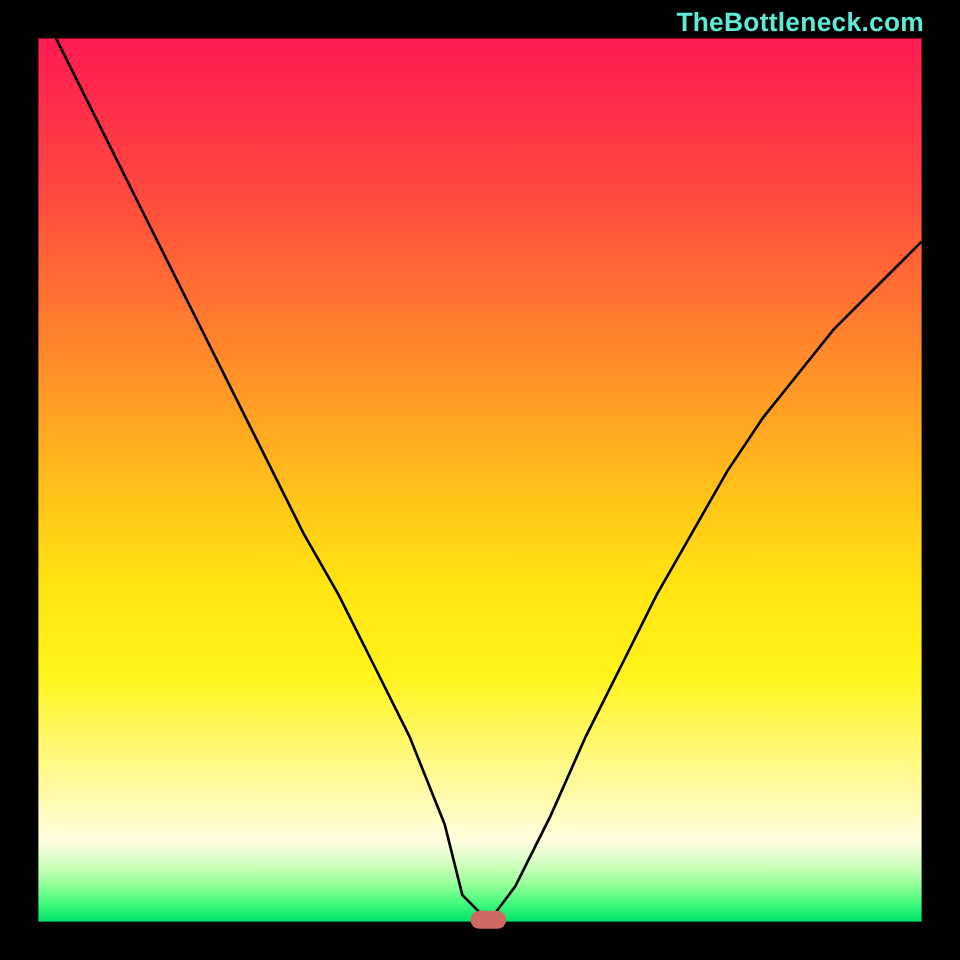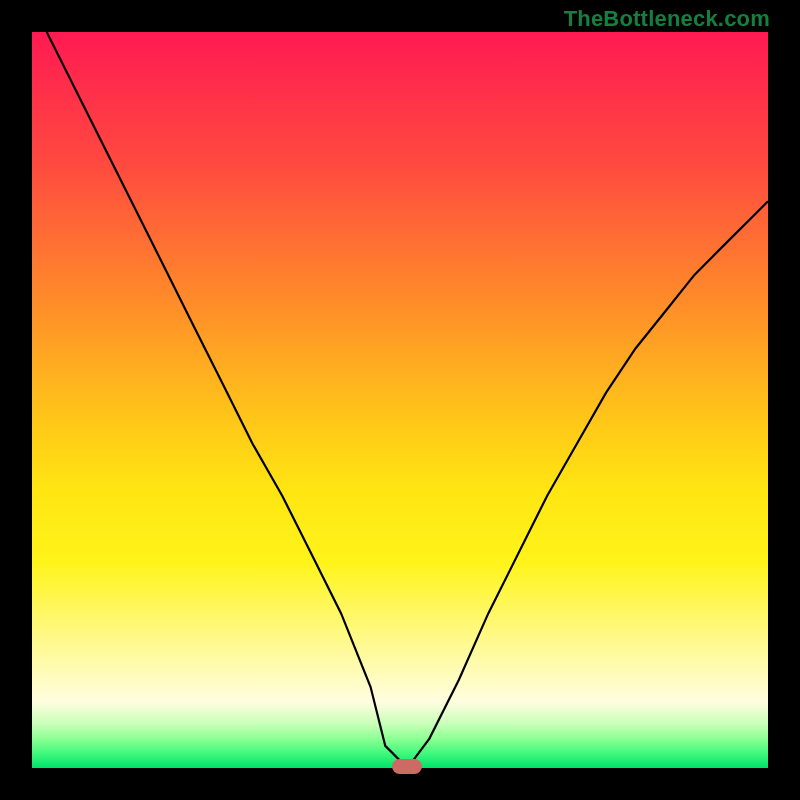--- a/index.html
+++ b/index.html
@@ -32,21 +32,21 @@
       #41f97c 98%,
       #00e26a 100%
     );
   }
   .watermark {
     position: absolute;
     top: 6px;
     right: 30px;
     font-size: 22px;
     font-weight: 600;
-    color: #15803d;
+    color: #5eead4;
     letter-spacing: 0.2px;
     user-select: none;
   }
   svg.plot {
     position: absolute;
     left: 0;
     top: 0;
     width: 736px;
     height: 736px;
     overflow: visible;

